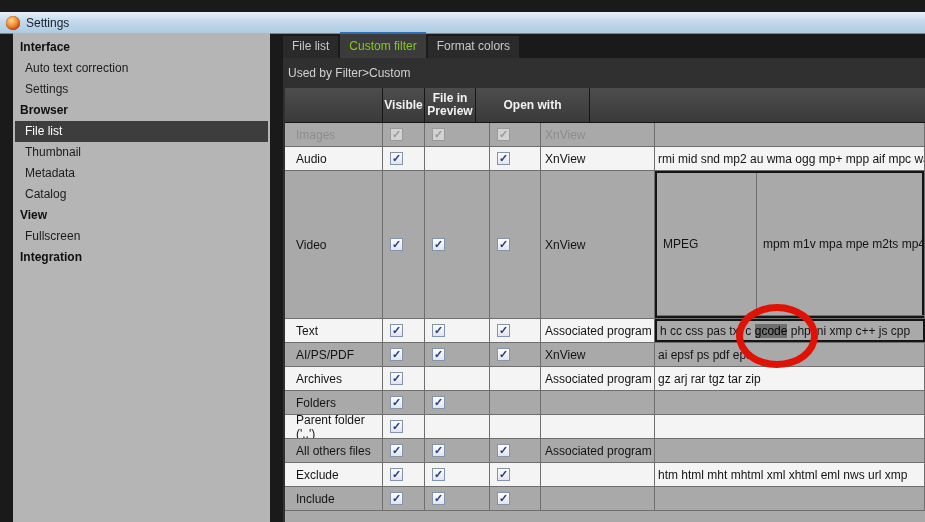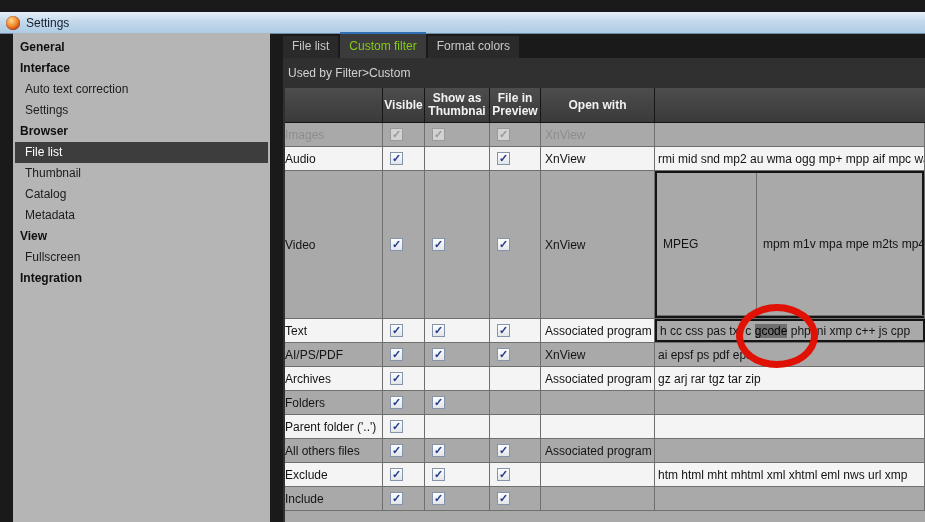--- a/index.html
+++ b/index.html
@@ -79,21 +79,21 @@
   .c-vis   { width:42px; }
   .c-thumb { width:65px; }
   .c-prev  { width:51px; }
   .c-open  { width:114px; }
   .c-ext   { flex:1; min-width:0; }
 
   .trow { display:flex; height:24px; border-bottom:1px solid #6f6f6f; font-size:12px; color:#141414; }
   .trow.gray  { background:#a9a9a9; }
   .trow.white { background:#f4f4f4; }
   .trow .cell { display:flex; align-items:center; border-right:1px solid #6f6f6f; overflow:hidden; }
-  .trow .c-name { padding-left:0; }
+  .trow .c-name { padding-left:11px; }
   .trow .c-open { padding-left:4px; }
   .trow .c-ext  { padding-left:3px; white-space:pre; }
   .cb-cell { padding-left:7px; }
 
   .trow.disabled { color:#8d8d8d; }
 
   
   .cb {
     width:13px; height:13px; flex:0 0 13px;
     border:1px solid #8494ab; background:linear-gradient(180deg,#fefefe,#e2e6ea);
@@ -131,49 +131,47 @@
 </style>
 </head>
 <body>
 
 <div class="titlebar">
   <span class="app-icon"></span>
   <span class="title-text">Settings</span>
 </div>
 
 <div class="sidebar">
-  <div class="side-item cat">General</div>
   <div class="side-item cat">Interface</div>
   <div class="side-item sub">Auto text correction</div>
   <div class="side-item sub">Settings</div>
   <div class="side-item cat">Browser</div>
   <div class="side-item sub selected">File list</div>
   <div class="side-item sub">Thumbnail</div>
+  <div class="side-item sub">Metadata</div>
   <div class="side-item sub">Catalog</div>
-  <div class="side-item sub">Metadata</div>
   <div class="side-item cat">View</div>
   <div class="side-item sub">Fullscreen</div>
   <div class="side-item cat">Integration</div>
 </div>
 
 <div class="tabbar">
   <div class="tab">File list</div>
   <div class="tab selected">Custom filter</div>
   <div class="tab">Format colors</div>
 </div>
 
 <div class="pane">
   <div class="subtitle">Used by Filter&gt;Custom</div>
 
   <div class="ftable">
 
     <div class="thead">
       <div class="hcell c-name"></div>
       <div class="hcell c-vis">Visible</div>
-      <div class="hcell c-thumb">Show as Thumbnai</div>
       <div class="hcell c-prev">File in Preview</div>
       <div class="hcell c-open">Open with</div>
       <div class="hcell c-ext" style="border-right:none"></div>
     </div>
 
     <div class="trow gray disabled">
       <div class="cell c-name">Images</div>
       <div class="cell c-vis cb-cell">
           <span class="cb checked"></span>
         </div>

